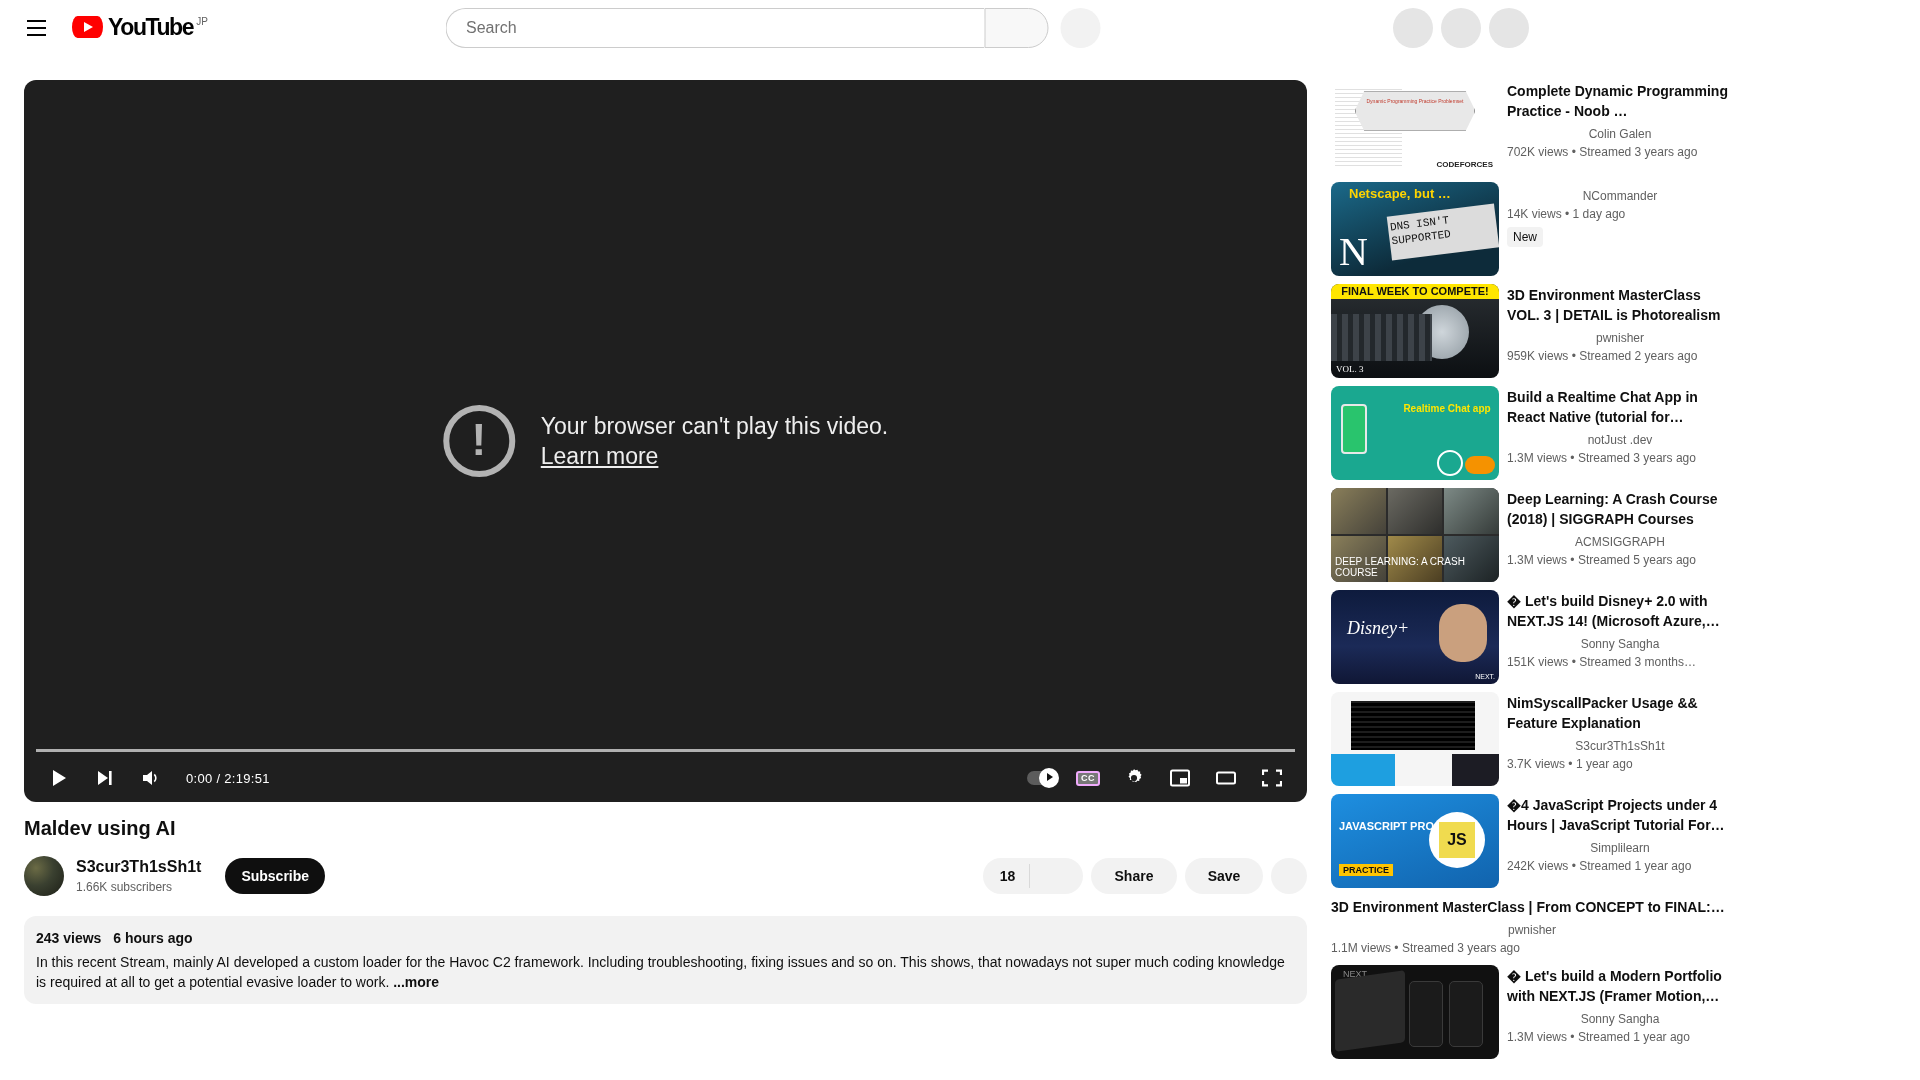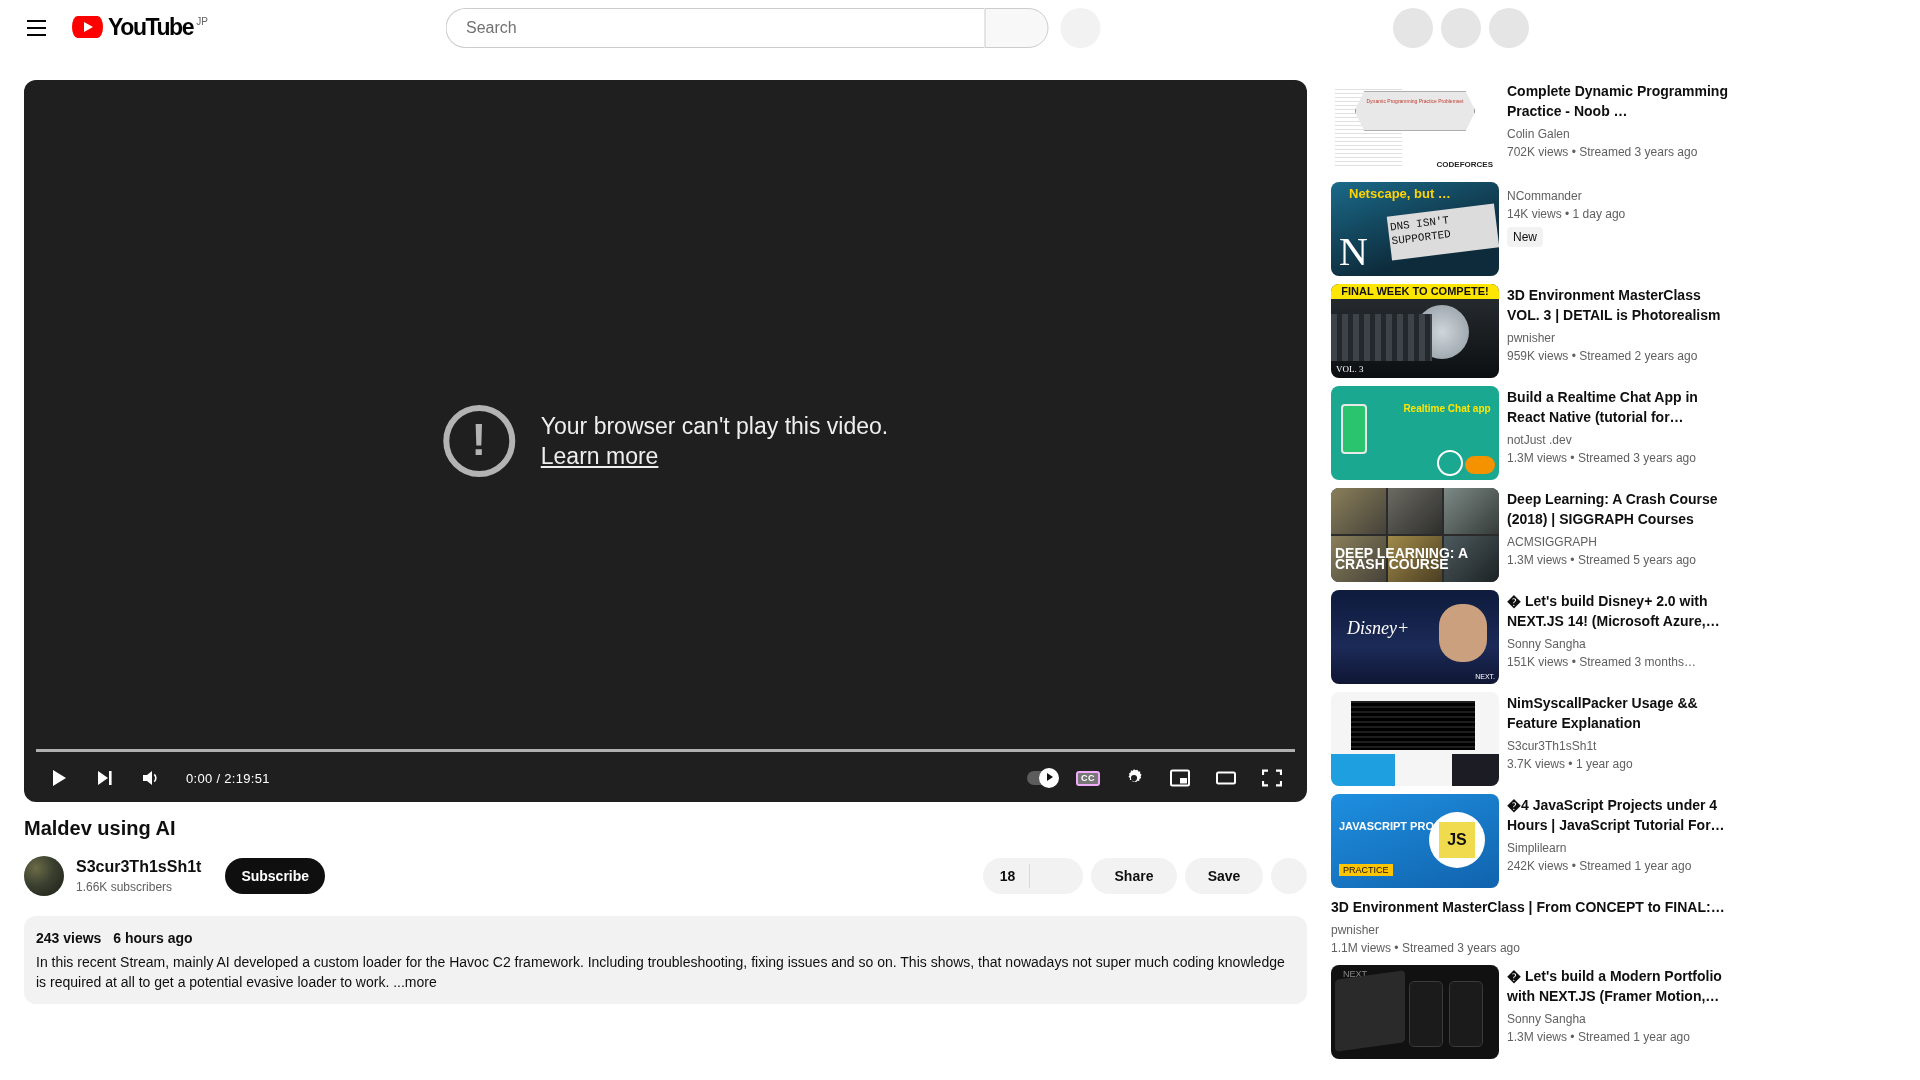--- a/index.html
+++ b/index.html
@@ -212,21 +212,21 @@
   
   .desc {
     margin-top: 16px; background: #f2f2f2;
     border-radius: 12px; padding: 12px;
     font-size: 14px; color: #0f0f0f; line-height: 20px;
     cursor: pointer;
   }
   .desc-meta { font-weight: bold; margin-bottom: 4px; }
   .desc-meta span { margin-right: 8px; }
   .desc-body { font-weight: normal; }
-  .more-link { font-weight: normal; margin-top: 34px; }
+  .more-link { font-weight: bold; margin-top: 34px; }
 
   
   .secondary { width: 402px; flex-shrink: 0; }
   .rec-item {
     display: flex; gap: 8px; margin-bottom: 8px;
     cursor: pointer;
   }
   .thumb {
     width: 168px; height: 94px; border-radius: 8px;
     flex-shrink: 0; overflow: hidden; position: relative;
@@ -236,20 +236,21 @@
   .rec-title {
     font-size: 14px; font-weight: bold; color: #0f0f0f;
     line-height: 20px; max-height: 40px; overflow: hidden;
     display: -webkit-box; -webkit-line-clamp: 2;
     -webkit-box-orient: vertical;
   }
   .rec-channel {
     font-size: 12px; color: #606060; line-height: 18px;
     margin-top: 4px; white-space: nowrap; overflow: hidden;
     text-overflow: ellipsis;
+    text-align: center;
   }
   .rec-stats {
     font-size: 12px; color: #606060; line-height: 18px;
     white-space: nowrap; overflow: hidden; text-overflow: ellipsis;
   }
   .badge-new {
     display: inline-block; margin-top: 4px;
     background: #f2f2f2; color: #0f0f0f;
     font-size: 12px; line-height: 18px;
     padding: 1px 6px; border-radius: 4px;
@@ -333,22 +334,22 @@
     position: absolute; inset: 0;
     display: grid; grid-template-columns: 1fr 1fr 1fr;
     grid-template-rows: 1fr 1fr; gap: 2px;
   }
   .tb-dl .cell { background: linear-gradient(135deg,#8a7f5a,#45423a); }
   .tb-dl .cell:nth-child(2) { background: linear-gradient(135deg,#6b6a62,#2e2e2c); }
   .tb-dl .cell:nth-child(3) { background: linear-gradient(135deg,#7d8a86,#353b39); }
   .tb-dl .cell:nth-child(5) { background: linear-gradient(135deg,#a08a4a,#4b3e22); }
   .tb-dl .cell:nth-child(6) { background: linear-gradient(135deg,#4d5a5e,#1c2224); }
   .tb-dl .ov {
-    position: absolute; left: 4px; bottom: 12px;
-    color: #fff; font-size: 14px; font-weight: bold; line-height: 11px;
+    position: absolute; left: 4px; bottom: 4px;
+    color: #fff; font-size: 10px; font-weight: normal; line-height: 11px;
   }
   .tb-dp { background: linear-gradient(#0e1b3d 0%, #1b2a57 60%, #101735 100%); }
   .tb-dp .dw {
     position: absolute; left: 16px; top: 28px;
     color: #fff; font-size: 18px; font-family: "Liberation Serif", serif;
     font-style: italic;
   }
   .tb-dp .face {
     position: absolute; right: 12px; top: 14px;
     width: 48px; height: 58px; border-radius: 22px;
@@ -373,21 +374,21 @@
     background: #1c1c24;
   }
   .tb-js { background: linear-gradient(160deg,#1e8fe0,#1163ad); }
   .tb-js .jsl {
     position: absolute; left: 8px; top: 26px;
     color: #fff; font-size: 11px; font-weight: bold; line-height: 13px;
   }
   .tb-js .prac {
     position: absolute; left: 8px; bottom: 12px;
     background: #ffc400; color: #111; font-size: 9px;
-    font-weight: normal; padding: 1px 4px;
+    font-weight: bold; padding: 1px 4px;
   }
   .tb-js .jsbadge {
     position: absolute; right: 14px; top: 18px;
     width: 56px; height: 56px; border-radius: 50%;
     background: #fff; display: flex; align-items: center;
     justify-content: center;
   }
   .tb-js .jsbadge i {
     width: 36px; height: 36px; background: #f0db4f;
     display: flex; align-items: center; justify-content: center;

